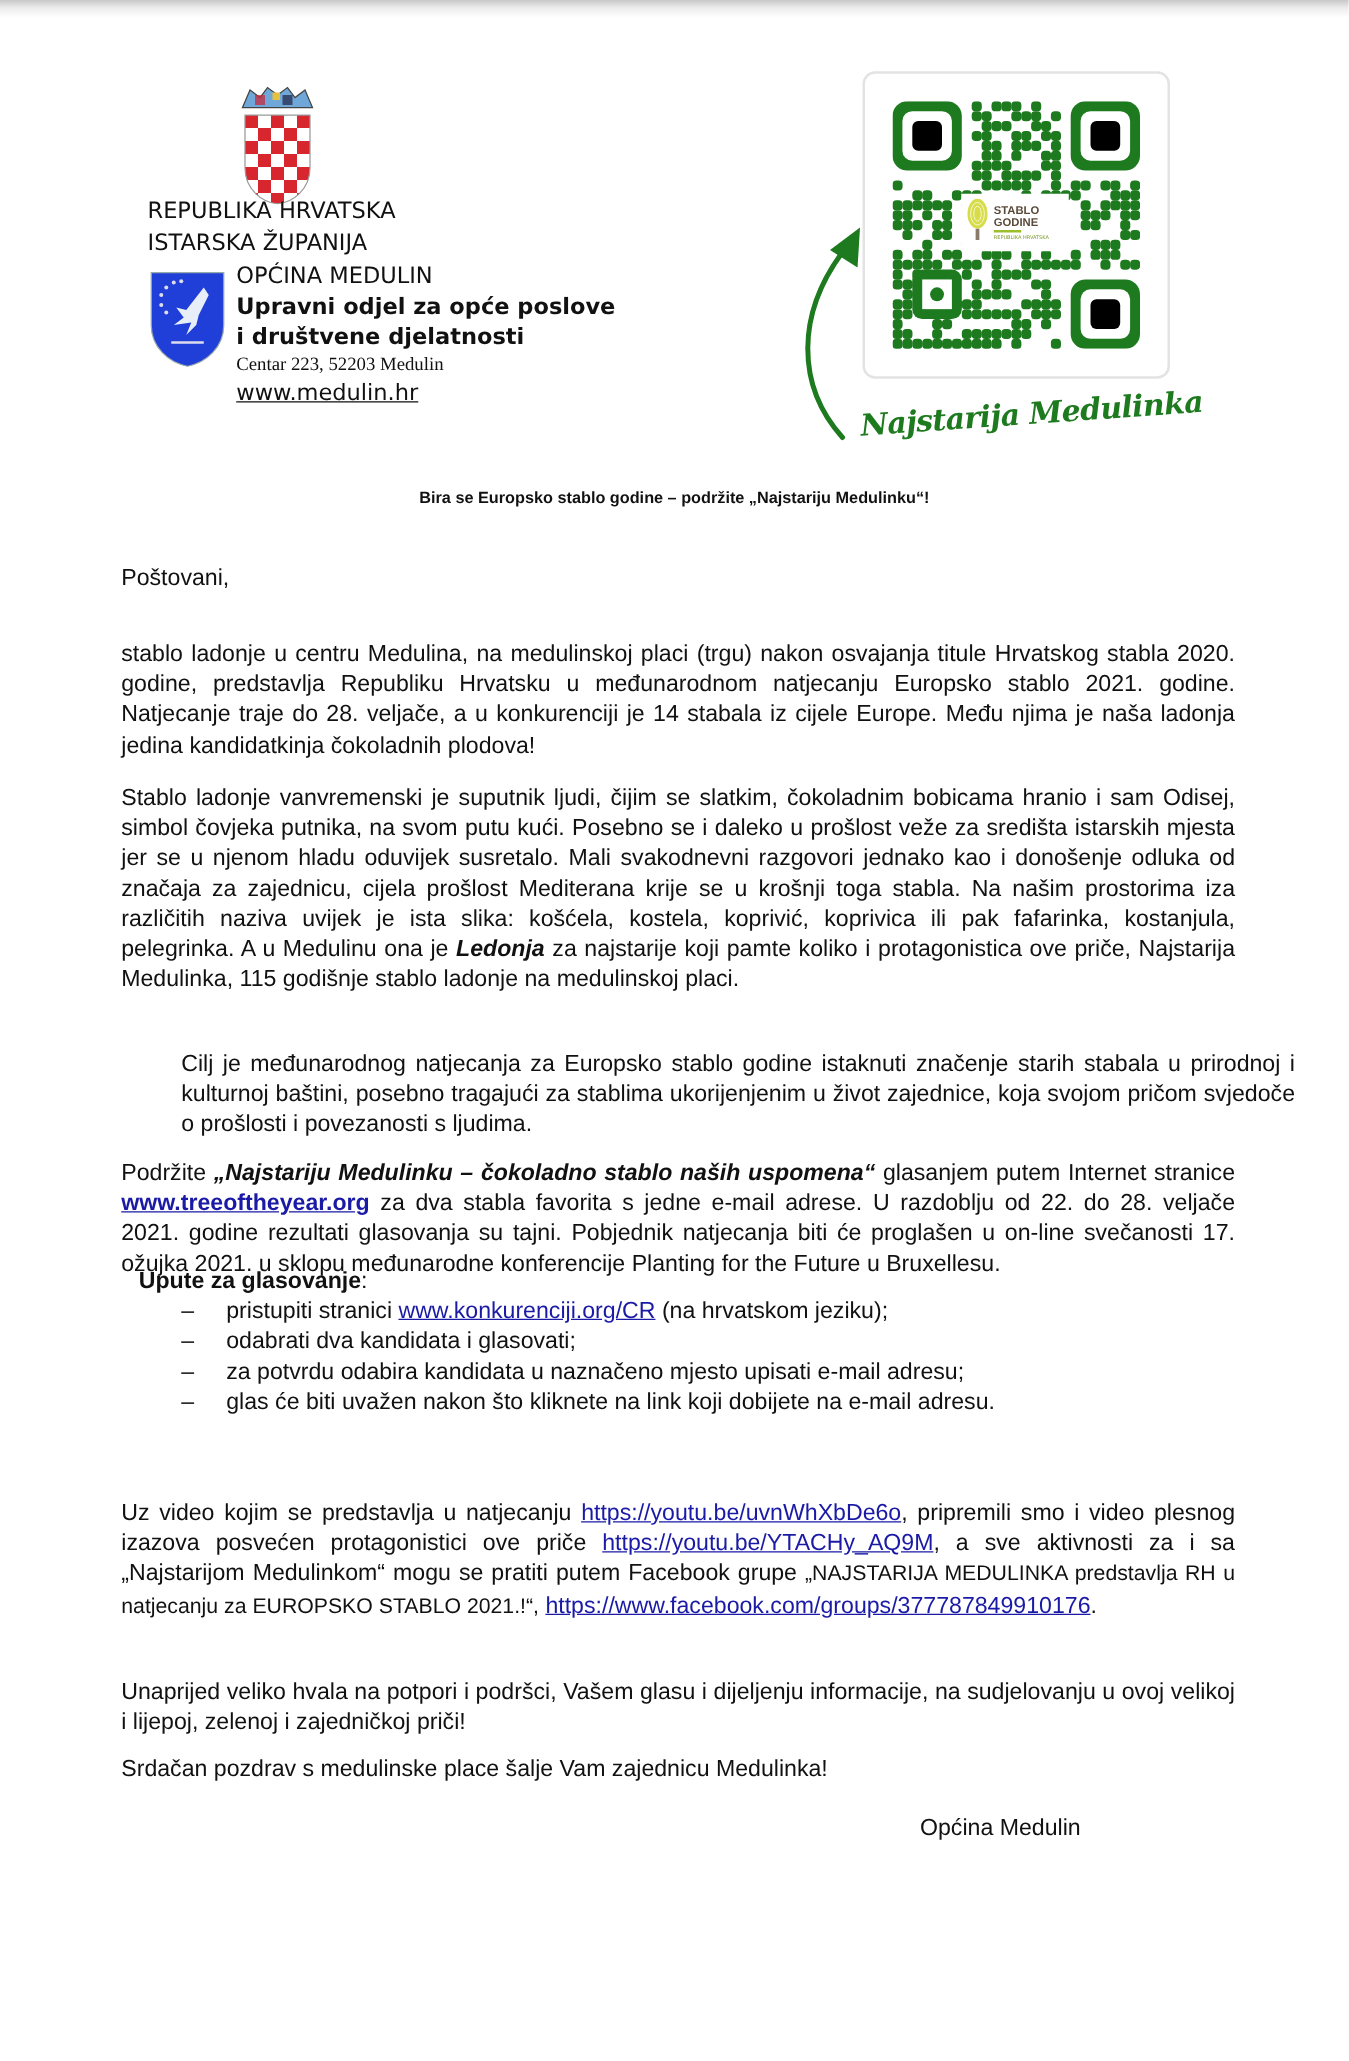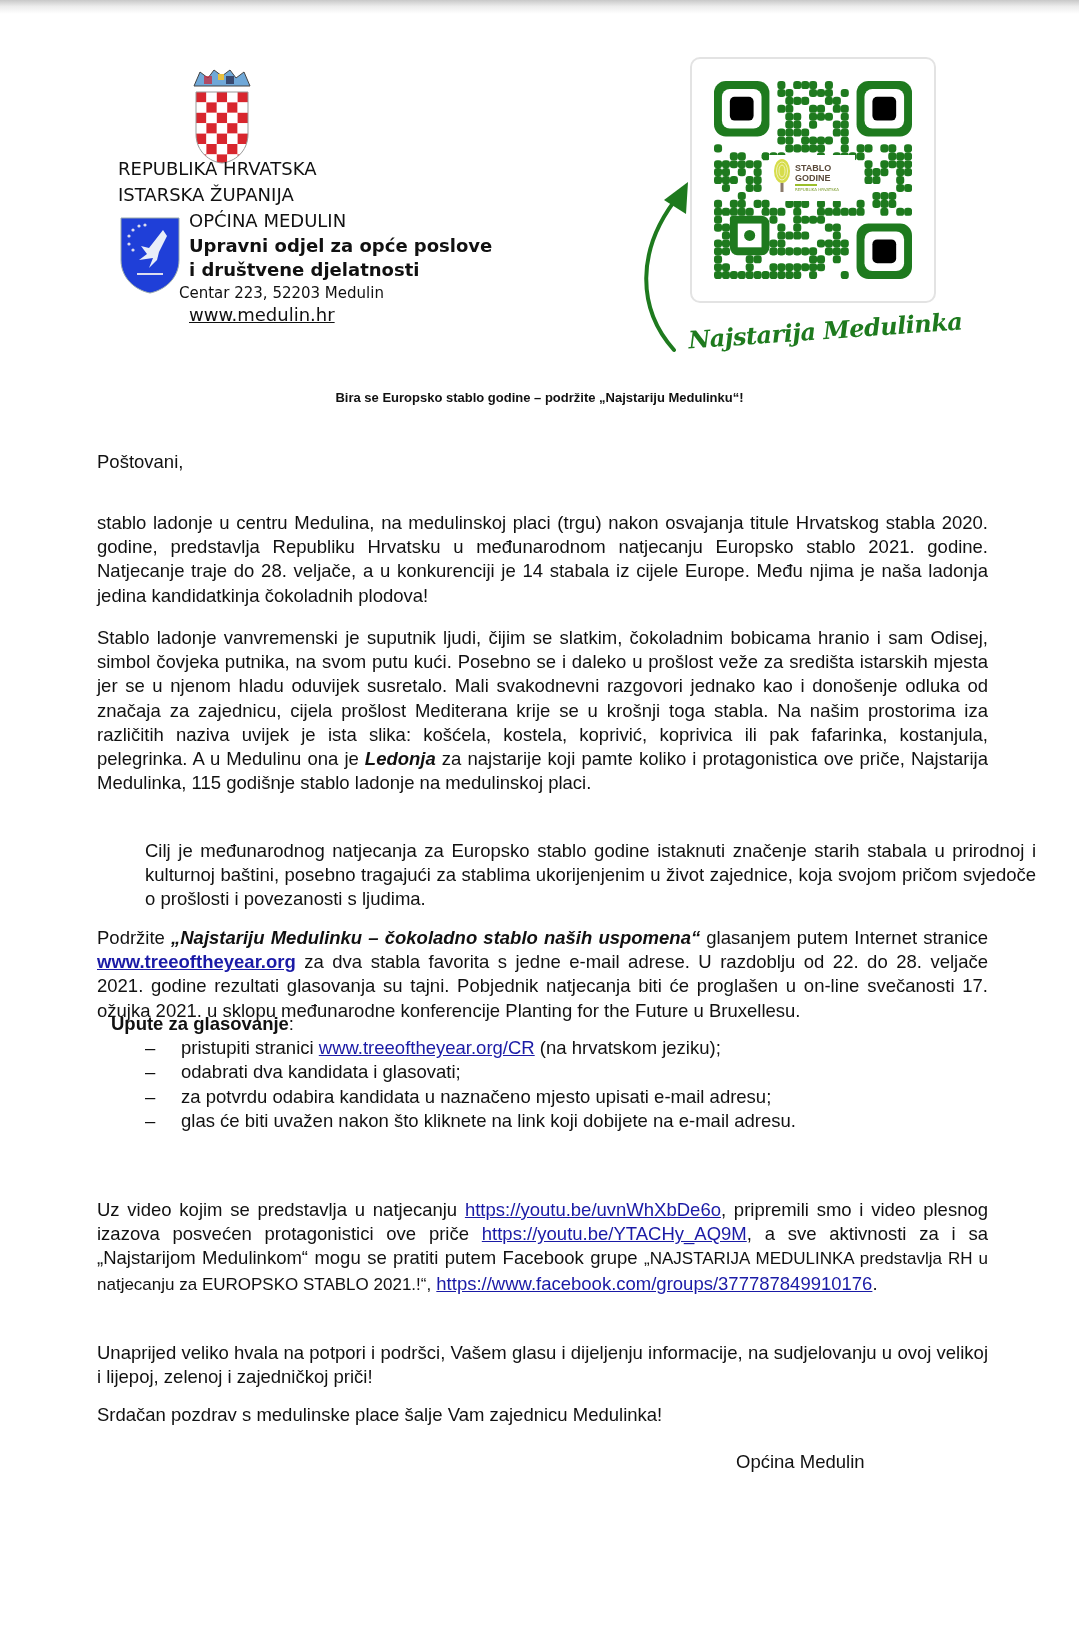--- a/index.html
+++ b/index.html
@@ -14,21 +14,21 @@
   
   .coat {
     position: absolute; left: 190px; top: 68px; width: 64px; height: 96px;
   }
   .hdr { position: absolute; font-family: "DejaVu Sans", sans-serif; color: #111; white-space: nowrap; }
   .hdr.l1 { left: 118px; top: 158px; font-size: 18px; }
   .hdr.l2 { left: 118px; top: 184px; font-size: 18px; }
   .hdr.l3 { left: 189px; top: 210px; font-size: 18px; }
   .hdr.l4 { left: 189px; top: 235px; font-size: 18px; font-weight: bold; }
   .hdr.l5 { left: 189px; top: 259px; font-size: 18px; font-weight: bold; }
-  .hdr.l6 { left: 179px; top: 284px; font-size: 15px; }
+  .hdr.l6 { left: 189px; top: 284px; font-size: 15px; font-family: Liberation Serif, serif; }
   .hdr.l7 { left: 189px; top: 304px; font-size: 18px; text-decoration: underline; }
   .shield { position: absolute; left: 119px; top: 216px; width: 62px; height: 78px; }
 
   
   .qr-card {
     position: absolute; left: 690px; top: 57px; width: 242px; height: 242px;
     border: 2px solid #e3e3e3; border-radius: 10px; background: #fff;
   }
   .qr-svg { position: absolute; left: 22px; top: 22px; width: 198px; height: 198px; }
   .qr-logo {
@@ -418,21 +418,21 @@
   <p>Cilj je međunarodnog natjecanja za Europsko stablo godine istaknuti značenje starih stabala u prirodnoj i kulturnoj baštini, posebno tragajući za stablima ukorijenjenim u život zajednice, koja svojom pričom svjedoče o prošlosti i povezanosti s ljudima.</p>
 </div>
 
 <div class="text p4">
   <p><span>Podržite </span><span class="bi">„Najstariju Medulinku – čokoladno stablo naših uspomena“</span><span> glasanjem putem Internet stranice </span><a class="boldlink">www.treeoftheyear.org</a><span> za dva stabla favorita s jedne e-mail adrese. U razdoblju od 22. do 28. veljače 2021. godine rezultati glasovanja su tajni. Pobjednik natjecanja biti će proglašen u on-line svečanosti 17. ožujka 2021. u sklopu međunarodne konferencije </span><span class="i">Planting for the Future</span><span> u Bruxellesu.</span></p>
 </div>
 
 <div class="text p5">
   <p><span class="b">Upute za glasovanje</span><span>:</span></p>
   <ul class="dash">
-    <li><span class="d">–</span><span>pristupiti stranici </span><a class="link">www.treeoftheyear.org/CR</a><span> (na hrvatskom jeziku);</span></li>
+    <li><span class="d">–</span><span>pristupiti stranici </span><a class="link">www.konkurenciji.org/CR</a><span> (na hrvatskom jeziku);</span></li>
     <li><span class="d">–</span><span>odabrati dva kandidata i glasovati;</span></li>
     <li><span class="d">–</span><span>za potvrdu odabira kandidata u naznačeno mjesto upisati e-mail adresu;</span></li>
     <li><span class="d">–</span><span>glas će biti uvažen nakon što kliknete na link koji dobijete na e-mail adresu.</span></li>
   </ul>
 </div>
 
 <div class="text p6">
   <p><span>Uz video kojim se predstavlja u natjecanju </span><a class="link">https://youtu.be/uvnWhXbDe6o</a><span>, pripremili smo i video plesnog izazova posvećen protagonistici ove priče </span><a class="link">https://youtu.be/YTACHy_AQ9M</a><span>, a sve aktivnosti za i sa „Najstarijom Medulinkom“ mogu se pratiti putem Facebook grupe </span><span class="small">„NAJSTARIJA MEDULINKA predstavlja RH u natjecanju za EUROPSKO STABLO 2021.!“,</span> <a class="link">https://www.facebook.com/groups/377787849910176</a><span>.</span></p>
 </div>
 

